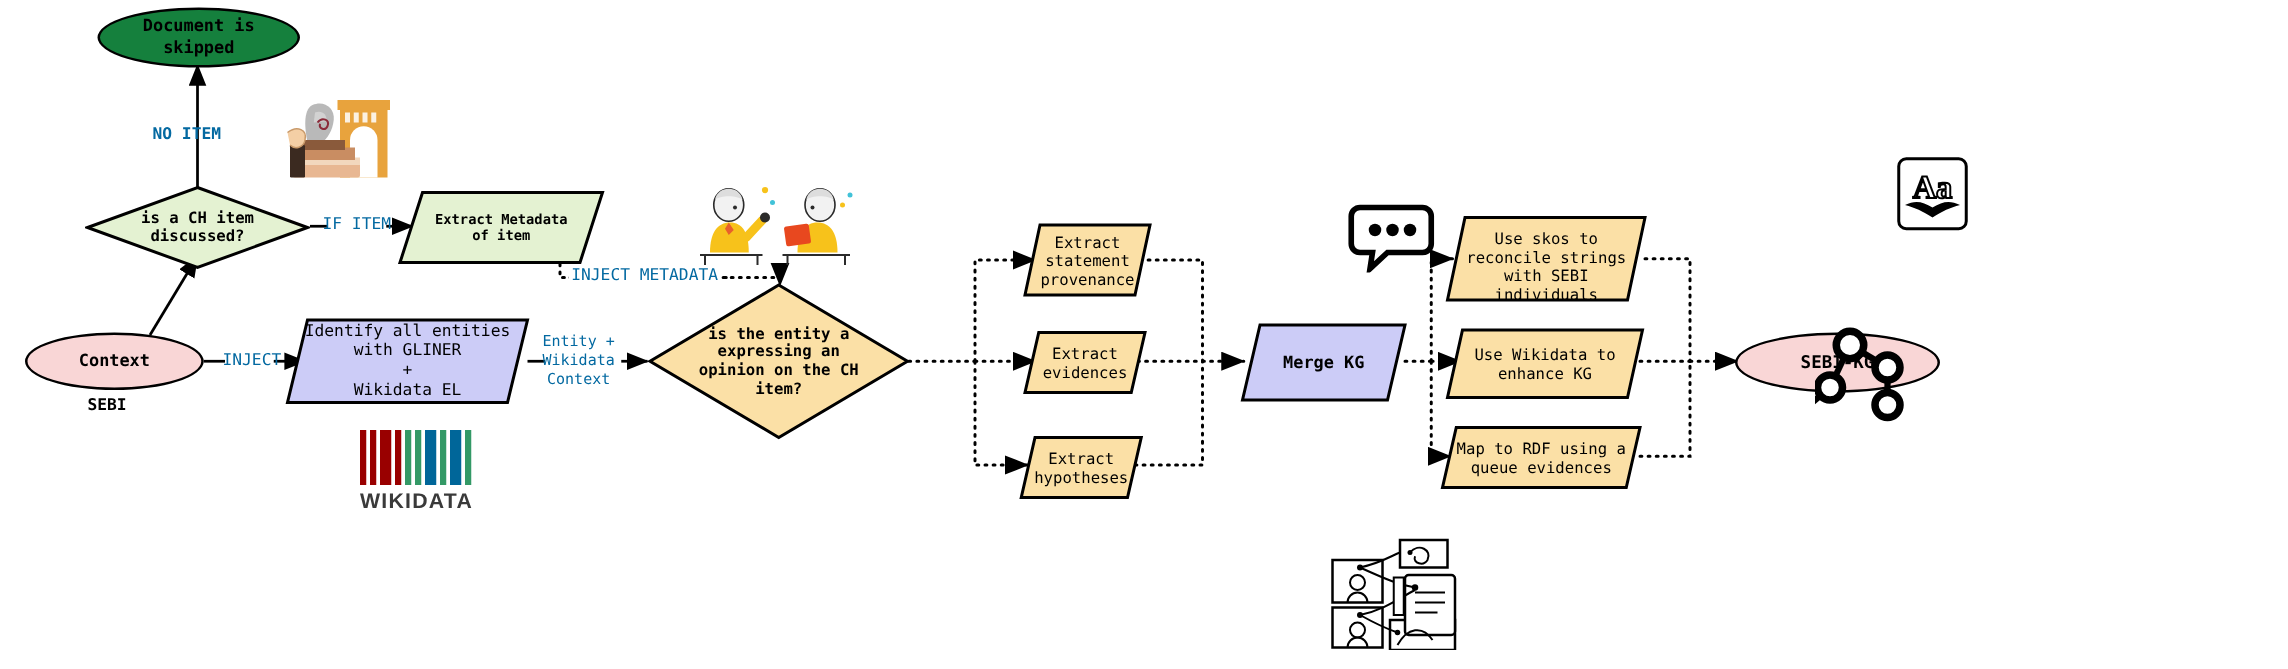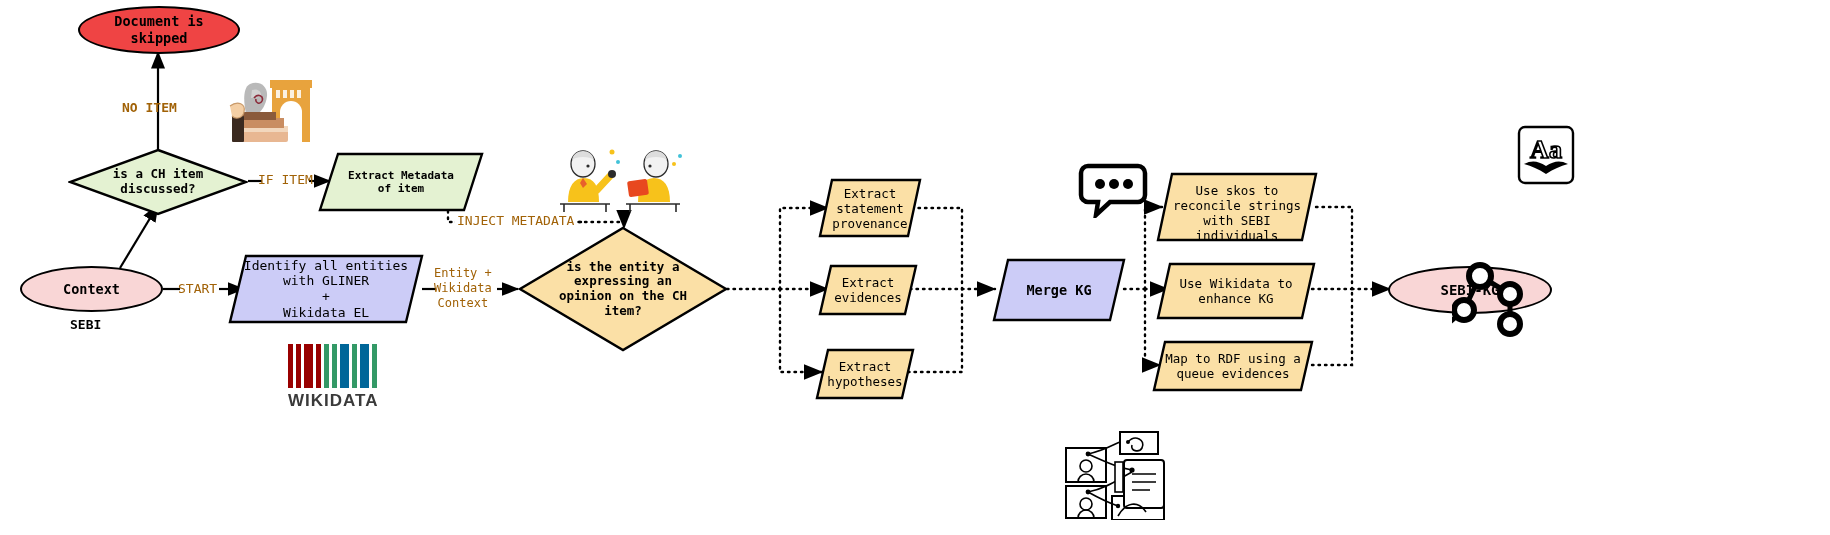--- a/index.html
+++ b/index.html
@@ -1,28 +1,28 @@
 <!DOCTYPE html>
 <html><head>
 <meta charset="utf-8">
 <style>
   html,body{margin:0;padding:0;background:#ffffff;}
   body{width:1830px;height:535px;overflow:hidden;font-family:"DejaVu Sans Mono","Liberation Mono",monospace;}
   #canvas{position:relative;width:1830px;height:535px;}
   .node{position:absolute;box-sizing:border-box;display:flex;align-items:center;justify-content:center;text-align:center;color:#000;}
   .ellipse{border:2.5px solid #000;border-radius:50%;font-weight:bold;}
-  .ell-orange{background:#ef4444;text-align:center;}
+  .ell-orange{background:#15803d;text-align:center;}
   .ell-pink{background:#f9d6d6;}
   .diamond-wrap{position:absolute;}
   .diamond-shape{position:absolute;inset:0;}
   .diamond-label{position:absolute;inset:0;display:flex;align-items:center;justify-content:center;text-align:center;font-weight:bold;line-height:1.18;}
   .para{position:absolute;}
   .para-svg{position:absolute;inset:0;}
   .para-label{position:absolute;inset:0;display:flex;align-items:center;justify-content:center;text-align:center;line-height:1.2;padding:0 14px;box-sizing:border-box;}
-  .edgelabel{position:absolute;font-size:13px;color:#a16207;white-space:pre;line-height:1.25;text-align:center;}
+  .edgelabel{position:absolute;font-size:13px;color:#0369a1;white-space:pre;line-height:1.25;text-align:center;}
   .caption{position:absolute;font-size:13px;font-weight:bold;color:#000;white-space:nowrap;}
   svg.lines{position:absolute;left:0;top:0;width:1830px;height:535px;pointer-events:none;}
   .art{position:absolute;}
   .wd-logo{position:absolute;}
   .wd-bars{display:flex;align-items:flex-end;gap:3px;height:48px;}
   .wd-bar{width:5px;background:#990000;}
   .wd-text{font-family:"Liberation Sans",sans-serif;font-weight:bold;font-size:17px;letter-spacing:1px;color:#3a3a3a;text-align:center;margin-top:3px;}
 </style>
 </head>
 <body>
@@ -198,21 +198,21 @@
     <line x1="28" y1="28" x2="12" y2="62" stroke="#000" stroke-width="5"></line>
     <line x1="12" y1="62" x2="-14" y2="84" stroke="#000" stroke-width="5"></line>
     <circle cx="28" cy="28" r="11" fill="#fff" stroke="#000" stroke-width="6"></circle>
     <circle cx="58" cy="46" r="10" fill="#fff" stroke="#000" stroke-width="6"></circle>
     <circle cx="58" cy="76" r="10" fill="#fff" stroke="#000" stroke-width="6"></circle>
     <circle cx="12" cy="62" r="10" fill="#fff" stroke="#000" stroke-width="6"></circle>
   </svg>
 
   <div class="edgelabel" style="left:122px;top:100px;font-weight:bold;">NO ITEM</div>
   <div class="edgelabel" style="left:258px;top:172px;">IF ITEM</div>
-  <div class="edgelabel" style="left:178px;top:281px;">START</div>
+  <div class="edgelabel" style="left:178px;top:281px;">INJECT</div>
   <div class="edgelabel" style="left:455px;top:213px;background:#fff;padding:0 2px;">INJECT METADATA</div>
   <div class="edgelabel" style="left:434px;top:266px;font-size:12px;">Entity +
 Wikidata
 Context</div>
 
   <svg class="art" style="left:228px;top:68px;width:86px;height:80px;" viewBox="0 0 86 80">
     <rect x="44" y="18" width="38" height="56" fill="#e8a33d"></rect>
     <rect x="42" y="12" width="42" height="8" fill="#e8a33d"></rect>
     <path d="M52,74 L52,44 a11,11 0 0 1 22,0 L74,74 z" fill="#fff"></path>
     <g fill="#fff" opacity="0.85">

